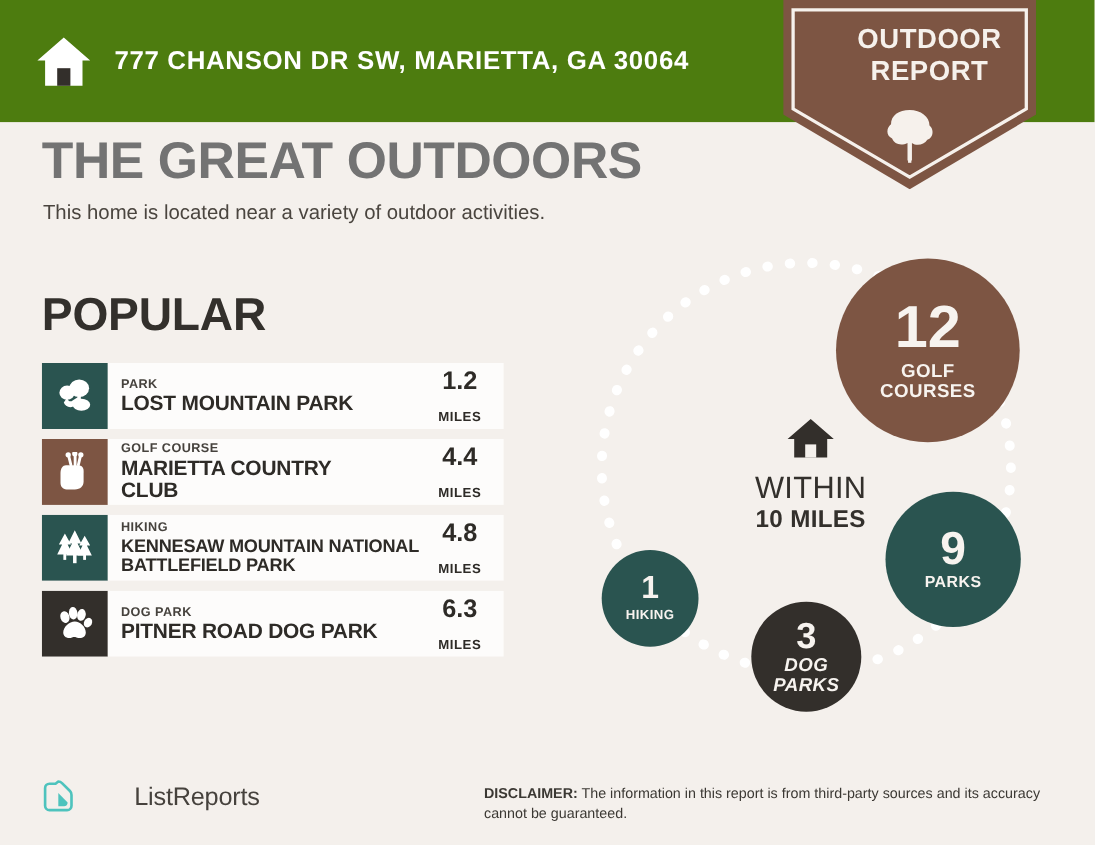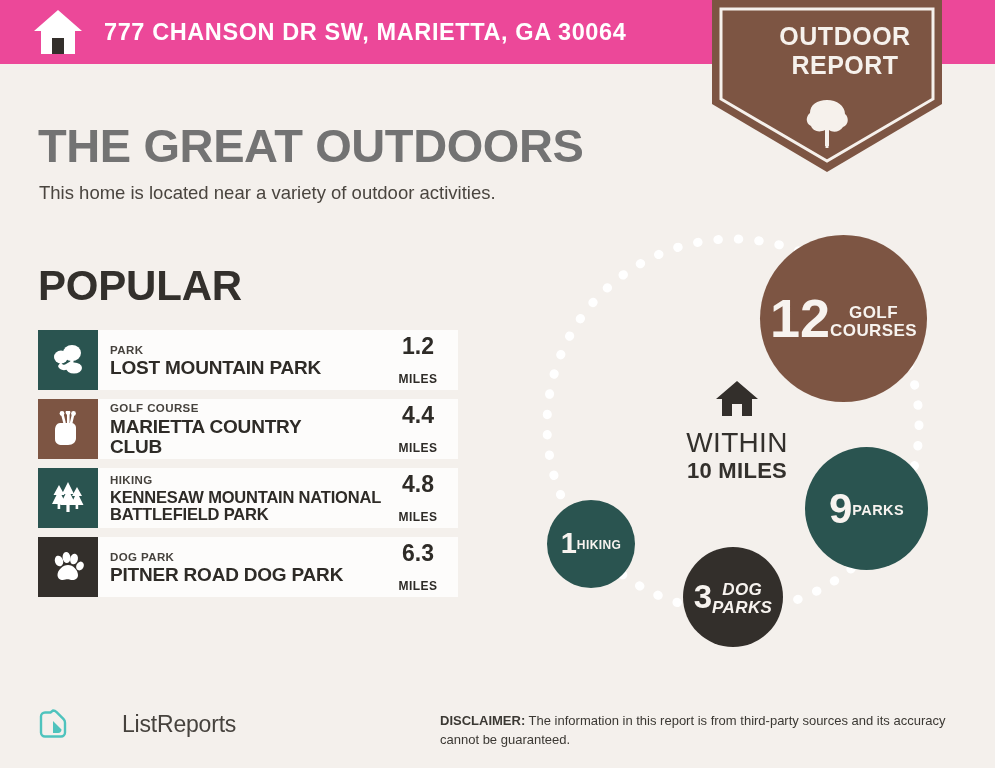--- a/index.html
+++ b/index.html
@@ -14,22 +14,22 @@
     overflow: hidden;
     position: relative;
     color: #33302c;
   }
 
   
   .header-bar {
     position: absolute;
     left: 0; top: 0;
     width: 995px;
-    height: 64px;
-    background: #ec4899;
+    height: 111px;
+    background: #4d7c0f;
     display: flex;
     align-items: center;
   }
   .header-home-icon {
     margin-left: 32px;
     width: 52px;
     height: 48px;
     display: block;
   }
   .header-address {
@@ -176,21 +176,21 @@
     height: 450px;
   }
   .dotted-ring {
     position: absolute;
     left: 0; top: 0;
   }
   .bubble {
     position: absolute;
     border-radius: 50%;
     display: flex;
-    flex-direction: row;
+    flex-direction: column;
     align-items: center;
     justify-content: center;
     color: #f7f3ef;
     text-align: center;
   }
   .bubble-num {
     font-weight: bold;
     line-height: 0.95;
   }
   .bubble-label {

